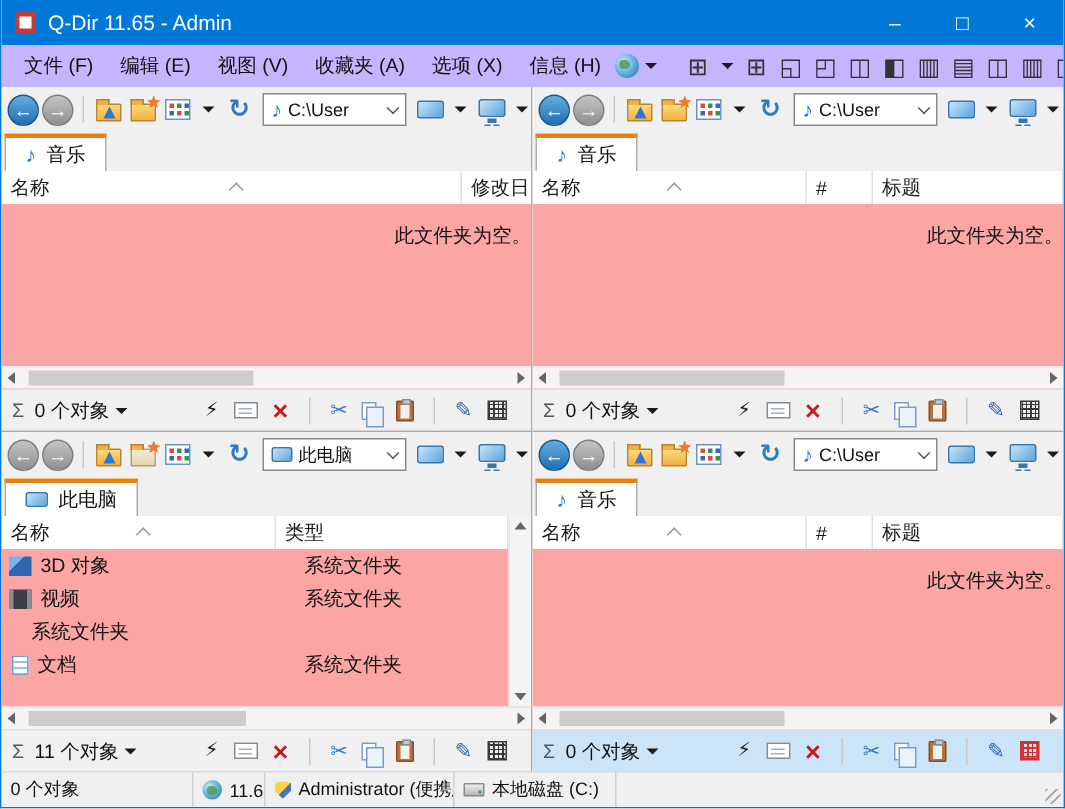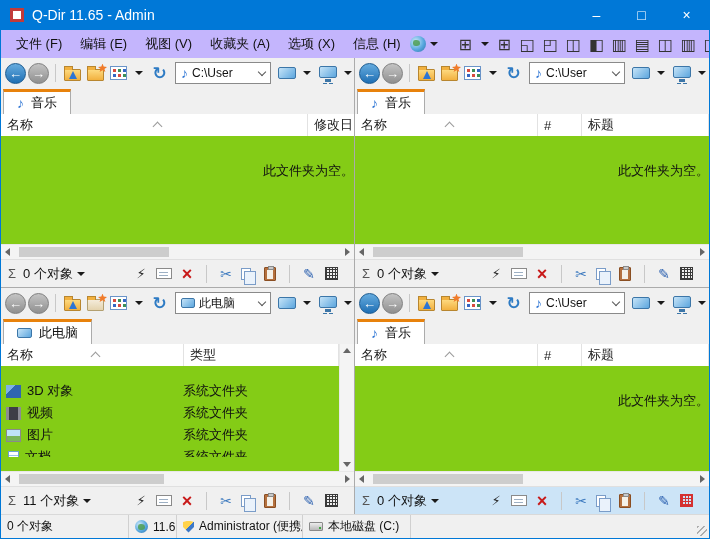--- a/index.html
+++ b/index.html
@@ -76,40 +76,40 @@
          background:#3C76A8; box-shadow:-3px 3px 0 -1px #3C76A8, 3px 3px 0 -1px #3C76A8; }
 
   
   .tabs { height:26px; flex:0 0 auto; background:#F0F0F0; display:flex; align-items:flex-end;
           padding-left:2px; }
   .tab { height:25px; background:#fff; border:1px solid #ABABAB; border-bottom:none;
          border-top:3px solid var(--tab_accent,#E8820C); display:flex; align-items:center; gap:7px;
          padding:0 13px; font-size:13px; }
 
   
-  .lv { flex:1 1 auto; display:flex; flex-direction:column; background:#84cc16; position:relative;
-        overflow:hidden;gap:14px; }
+  .lv { flex:1 1 auto; display:flex; flex-direction:column; background:#fca5a5; position:relative;
+        overflow:hidden; }
   .ph { height:22px; flex:0 0 auto; display:flex; align-items:center; font-size:13px;
         color:#1a1a1a; background:#fff; }
   .col { height:100%; display:flex; align-items:center; padding:0 6px; border-right:1px solid #E2E2E2;
          position:relative; overflow:hidden; white-space:nowrap; }
   .caret { position:absolute; top:9px; left:50%; width:7px; height:7px; border-left:1px solid #9a9a9a;
            border-top:1px solid #9a9a9a; transform:rotate(45deg); }
   .c-flex { flex:1; } .c-46 { width:46px; flex:0 0 auto; padding-right:0; border-right:none; }
   .c-183 { width:183px; flex:0 0 auto; } .c-44 { width:44px; flex:0 0 auto; }
   .body { flex:1 1 auto; overflow:hidden; position:relative; }
   .empty { padding-top:12px; text-align:right; font-size:13px; }
 
   .grp { display:flex; align-items:center; height:20px; padding:0 6px 0 10px; font-size:13px;
          color:var(--group_text,#1E5FB4); }
   .grp i { flex:1; height:1px; background:#A9C0DB; margin-left:8px; }
   .row { display:flex; align-items:center; height:22px; font-size:13px; }
   .row .nm { width:182px; flex:0 0 auto; display:flex; align-items:center; gap:6px; padding-left:5px;
              overflow:hidden; }
-  .row .tp { flex:1; overflow:hidden; }
+  .row .tp { flex:1; overflow:hidden;margin-left:20px; }
   .fi { width:15px; height:13px; flex:0 0 auto; }
   .i-cube { background:linear-gradient(135deg,#7FB2E5 35%,#2F66B0 35%); }
   .i-film { background:#3E3E46; border-left:3px solid #8C8C94; border-right:3px solid #8C8C94; }
   .i-pic  { border:1px solid #8a8a8a; background:linear-gradient(#BEE3F8 55%,#79B55A 45%); }
   .i-doc  { width:11px; height:13px; margin-left:2px; background:#fff; border:1px solid #6FA0D0;
             background-image:repeating-linear-gradient(to bottom,transparent 0 3px,#9CC3E8 3px 4px); }
 
   
   .hs { height:15px; flex:0 0 auto; background:#F4F4F4; border-top:1px solid #E8E8E8; position:relative;
         display:flex; align-items:center; }
@@ -427,24 +427,20 @@
             <span class="tp">系统文件夹</span>
           </div>
           <div class="row">
             <span class="nm">
                 <i class="fi i-film"></i>
                 <span>视频</span>
               </span>
             <span class="tp">系统文件夹</span>
           </div>
           <div class="row">
-            <span class="nm">
-                <i class="fi i-pic"></i>
-                <span>图片</span>
-              </span>
             <span class="tp">系统文件夹</span>
           </div>
           <div class="row">
             <span class="nm">
                 <i class="fi i-doc"></i>
                 <span>文档</span>
               </span>
             <span class="tp">系统文件夹</span>
           </div>
         </div>

